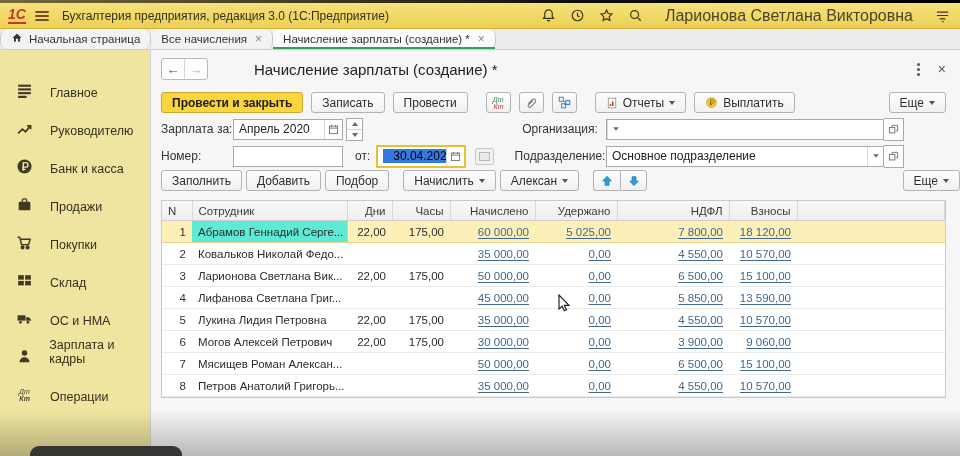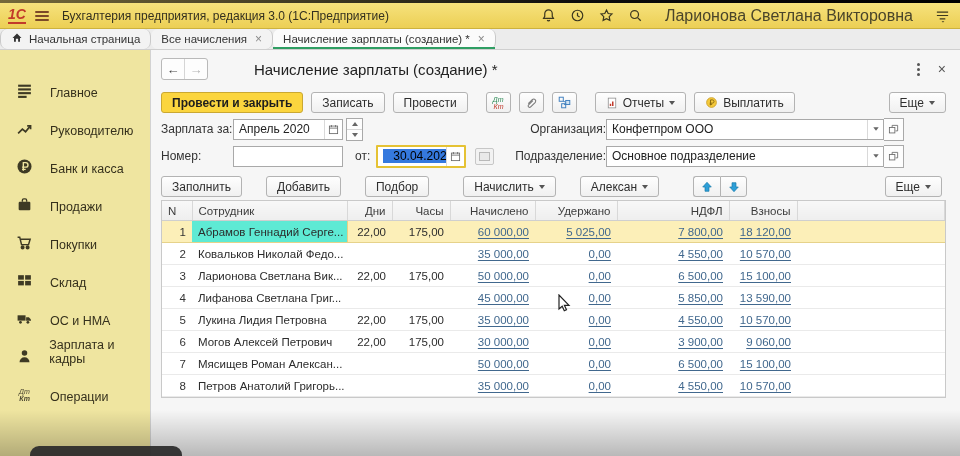--- a/index.html
+++ b/index.html
@@ -73,29 +73,29 @@
   .spinner i{flex:1;display:flex;align-items:center;justify-content:center;}
   .spinner i:first-child{border-bottom:1px solid #d5d5d5;}
   .tri-up{width:0;height:0;border-left:3px solid transparent;border-right:3px solid transparent;border-bottom:4px solid #666;}
   .tri-dn{width:0;height:0;border-left:3px solid transparent;border-right:3px solid transparent;border-top:4px solid #666;}
   .date-focus{border:2px solid #e5c234;border-radius:1px;}
   .sel-text{background:#3579de;color:#000000;padding:0 10px;}
   .flat-ic{width:17px;height:15px;border:1px solid #c7c7c7;border-radius:2px;background:#f2f2f2;
            margin-left:9px;display:flex;align-items:center;justify-content:center;}
   .flat-ic i{width:9px;height:7px;border:1px solid #b9b9b9;background:#e9e9e9;display:block;}
   .rgt{margin-left:auto;display:flex;align-items:center;}
-  .rlabel{width:92px;text-align:right;flex:none;}
+  .rlabel{width:92px;text-align:center;flex:none;}
   .combo{width:276px;}
   .dd-btn{width:15px;height:100%;display:flex;align-items:center;justify-content:center;border-left:1px solid #d9d9d9;cursor:pointer;}
   .dd-btn .caret{border-top-color:#666;transform:scale(.9);}
   .open-btn{width:19px;height:21px;border:1px solid #a9a9a9;border-left:none;background:#fdfdfd;
             display:flex;align-items:center;justify-content:center;cursor:pointer;}
   .open-btn svg{width:11px;height:11px;stroke:#666;fill:none;stroke-width:1.2;}
   
-  .actions{height:27px;display:flex;align-items:flex-end;gap:24px;padding:0 18px 0 10px;}
+  .actions{height:27px;display:flex;align-items:flex-start;gap:4px;padding:0 0 0 10px;}
   .arrow-grp{display:flex;}
   .arrow-grp .btn{width:27px;padding:0;justify-content:center;}
   .arrow-grp .btn:first-child{border-top-right-radius:0;border-bottom-right-radius:0;border-right:none;}
   .arrow-grp .btn:last-child{border-top-left-radius:0;border-bottom-left-radius:0;}
   
   .grid{margin:3px 14px 0 10px;background:#fff;border:1px solid #c9c9c9;}
   table{border-collapse:collapse;width:100%;table-layout:fixed;}
   th{height:19px;background:linear-gradient(#f8f8f8,#eeeeee);font-weight:normal;font-size:11.5px;color:#3c3c3c;
      border-right:1px solid #d8d8d8;border-bottom:1px solid #cfcfcf;padding:0 6px;white-space:nowrap;overflow:hidden;}
   th.h-left{text-align:left;} th.h-right{text-align:right;}
@@ -349,21 +349,20 @@
               <i>
                 <span class="tri-up"></span>
               </i>
               <i>
                 <span class="tri-dn"></span>
               </i>
             </span>
           <span class="rgt">
             <span class="flabel rlabel">Организация:</span>
             <span class="input combo">
-              <span class="txt">Конфетпром ООО</span>
               <span class="dd-btn">
                   <span class="caret"></span>
                 </span>
             </span>
             <span class="open-btn">
               <svg viewBox="0 0 16 16">
                   <rect x="2" y="5" width="8" height="8"></rect>
                   <path d="M6 5V2h8v8h-3"></path>
                 </svg>
             </span>

